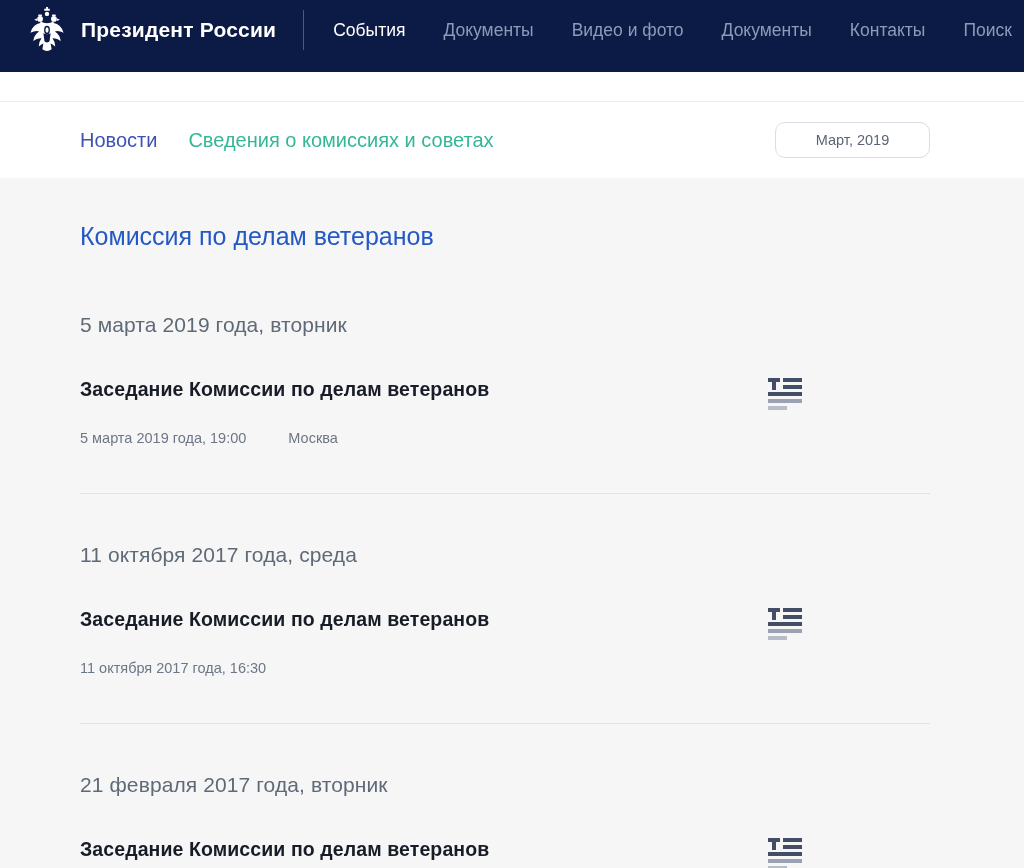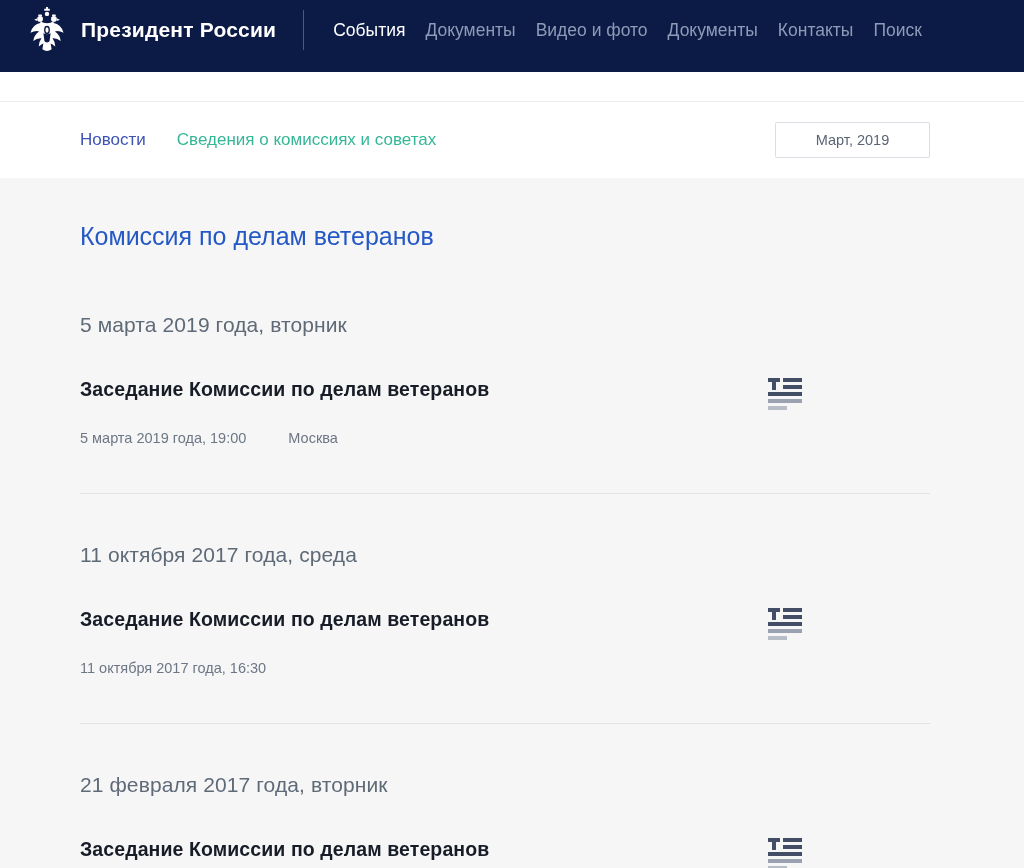--- a/index.html
+++ b/index.html
@@ -37,46 +37,46 @@
   .logo{width:38px;height:48px;flex:0 0 auto;display:flex;align-items:center;}
   .site-title{
     color:#fff;font-size:21px;font-weight:bold;
     margin-left:15px;letter-spacing:.2px;white-space:nowrap;
     cursor:pointer;
   }
   .header-divider{
     width:1px;height:40px;background:rgba(255,255,255,.28);
     margin:0 29px 0 27px;flex:0 0 auto;
   }
-  .main-nav{display:flex;align-items:flex-end;gap:20px;}
+  .main-nav{display:flex;align-items:flex-end;gap:38px;}
   .nav-item{
     color:var(--nav-muted);font-size:17.5px;white-space:nowrap;
     cursor:pointer;text-decoration:none;
   }
   .nav-item.active{color:#ffffff;}
 
   
   .sub-strip{height:30px;background:#fff;border-bottom:1px solid #ececee;}
 
   
   .crumb-row{
     height:76px;background:#fff;
     display:flex;align-items:center;
   }
   .crumb-inner{
     width:850px;margin-left:80px;
     display:flex;align-items:center;position:relative;
   }
-  .crumb-link{font-size:17px;cursor:pointer;white-space:nowrap;}
+  .crumb-link{font-size:20px;cursor:pointer;white-space:nowrap;}
   .crumb-link.news{color:var(--link-blue);}
   .crumb-link.commissions{color:var(--link-teal);margin-left:31px;}
   .date-filter-btn{
     position:absolute;right:0;top:50%;transform:translateY(-50%);
     width:155px;height:36px;background:#fff;
-    border:1px solid var(--btn-border);border-radius:2px;
+    border:1px solid var(--btn-border);border-radius:10px;
     font-size:14.5px;color:var(--btn-text);
     font-family:"Liberation Sans","DejaVu Sans",sans-serif;
     cursor:pointer;
   }
 
   
   .content{width:850px;margin-left:80px;}
   .page-title{
     margin-top:44px;
     font-size:25px;font-weight:400;color:var(--title-blue);

